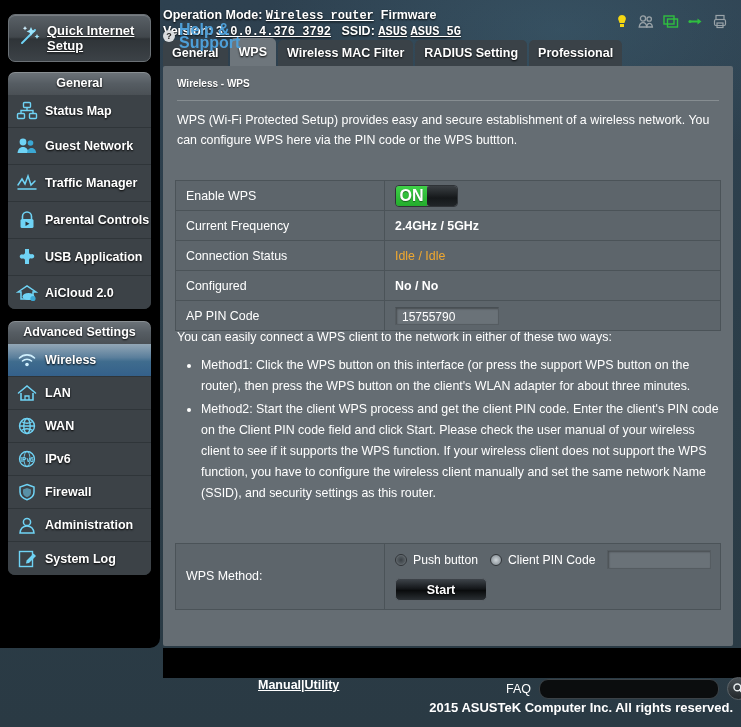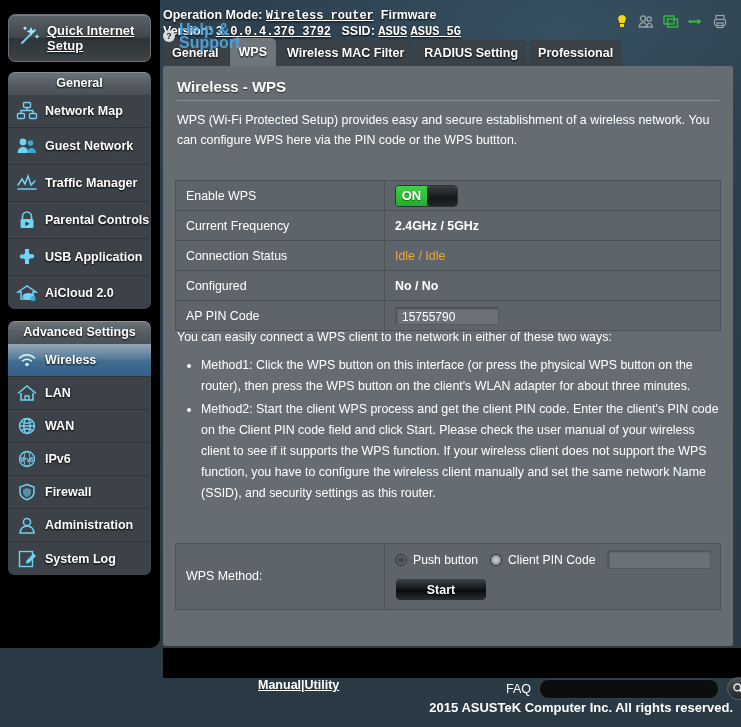--- a/index.html
+++ b/index.html
@@ -170,21 +170,21 @@
     left: 163px; top: 66px;
     width: 570px; height: 580px;
     background: #656d73;
     border-radius: 2px;
     box-sizing: border-box;
     padding: 0;
   }
   .panel-title {
     position: absolute;
     left: 14px; top: 12px;
-    font-size: 15px;
+    font-size: 10px;
     font-weight: bold;
     color: #ffffff;
     text-shadow: 0 1px 1px rgba(0,0,0,0.6);
   }
   .title-rule {
     position: absolute;
     left: 14px; top: 34px;
     width: 542px; height: 1px;
     background: rgba(255,255,255,0.22);
   }
@@ -224,21 +224,21 @@
     border-radius: 4px;
     overflow: hidden;
     border: 1px solid #2f3337;
     box-shadow: inset 0 0 0 1px rgba(255,255,255,0.06);
     vertical-align: middle;
   }
   .toggle .on {
     flex: 0 0 31px;
     background: linear-gradient(180deg, #3fd048 0%, #23ad2c 100%);
     color: #ffffff;
-    font-size: 13px;
+    font-size: 16px;
     font-weight: bold;
     display: flex; align-items: center; justify-content: center;
     text-shadow: 0 1px 1px rgba(0,0,0,0.45);
   }
   .toggle .knob {
     flex: 1;
     background: linear-gradient(180deg, #3a3f43 0%, #15181a 60%, #212528 100%);
     border-radius: 3px;
   }
 
@@ -422,21 +422,21 @@
         <span class="mi-icon">
           <svg width="22" height="20" viewBox="0 0 22 20">
             <g stroke="#6fd3f5" stroke-width="1.4" fill="none">
               <rect x="7.5" y="1.5" width="7" height="5" rx="1"></rect>
               <rect x="1.5" y="12.5" width="7" height="5" rx="1"></rect>
               <rect x="13.5" y="12.5" width="7" height="5" rx="1"></rect>
               <path d="M11 6.5 v3 M5 12.5 v-3 h12 v3"></path>
             </g>
           </svg>
         </span>
-        <span class="mi-label">Network Map</span>
+        <span class="mi-label">Status Map</span>
       </div>
 
       <div class="menu-item tall">
         <span class="mi-icon">
           <svg width="22" height="20" viewBox="0 0 22 20">
             <circle cx="7" cy="6" r="3.4" fill="#6fd3f5"></circle>
             <circle cx="14.5" cy="7" r="2.8" fill="#3ba8d4"></circle>
             <path d="M1.5 17 c0.5 -4.5 3 -6 5.5 -6 s5 1.5 5.5 6z" fill="#6fd3f5"></path>
             <path d="M11 17 c0.4 -3.6 2.4 -5 4.6 -5 s4.2 1.4 4.6 5z" fill="#3ba8d4"></path>
           </svg>
@@ -667,21 +667,21 @@
         <td class="v plain">
           <span class="pin-field">15755790</span>
         </td>
       </tr>
     </tbody>
       </table>
 
     <div class="ways">
       <div>You can easily connect a WPS client to the network in either of these two ways:</div>
       <ul>
-        <li>Method1: Click the WPS button on this interface (or press the physical WPS button on the router), then press the WPS button on the client's WLAN adapter for about three minutes.</li>
+        <li>Method1: Click the WPS button on this interface (or press the support WPS button on the router), then press the WPS button on the client's WLAN adapter for about three minutes.</li>
         <li>Method2: Start the client WPS process and get the client PIN code. Enter the client's PIN code on the Client PIN code field and click Start. Please check the user manual of your wireless client to see if it supports the WPS function. If your wireless client does not support the WPS function, you have to configure the wireless client manually and set the same network Name (SSID), and security settings as this router.</li>
       </ul>
     </div>
 
     <table class="method">
       <tbody>
           <tr>
         <td class="k">WPS Method:</td>
         <td>
           <div class="radio-row">

